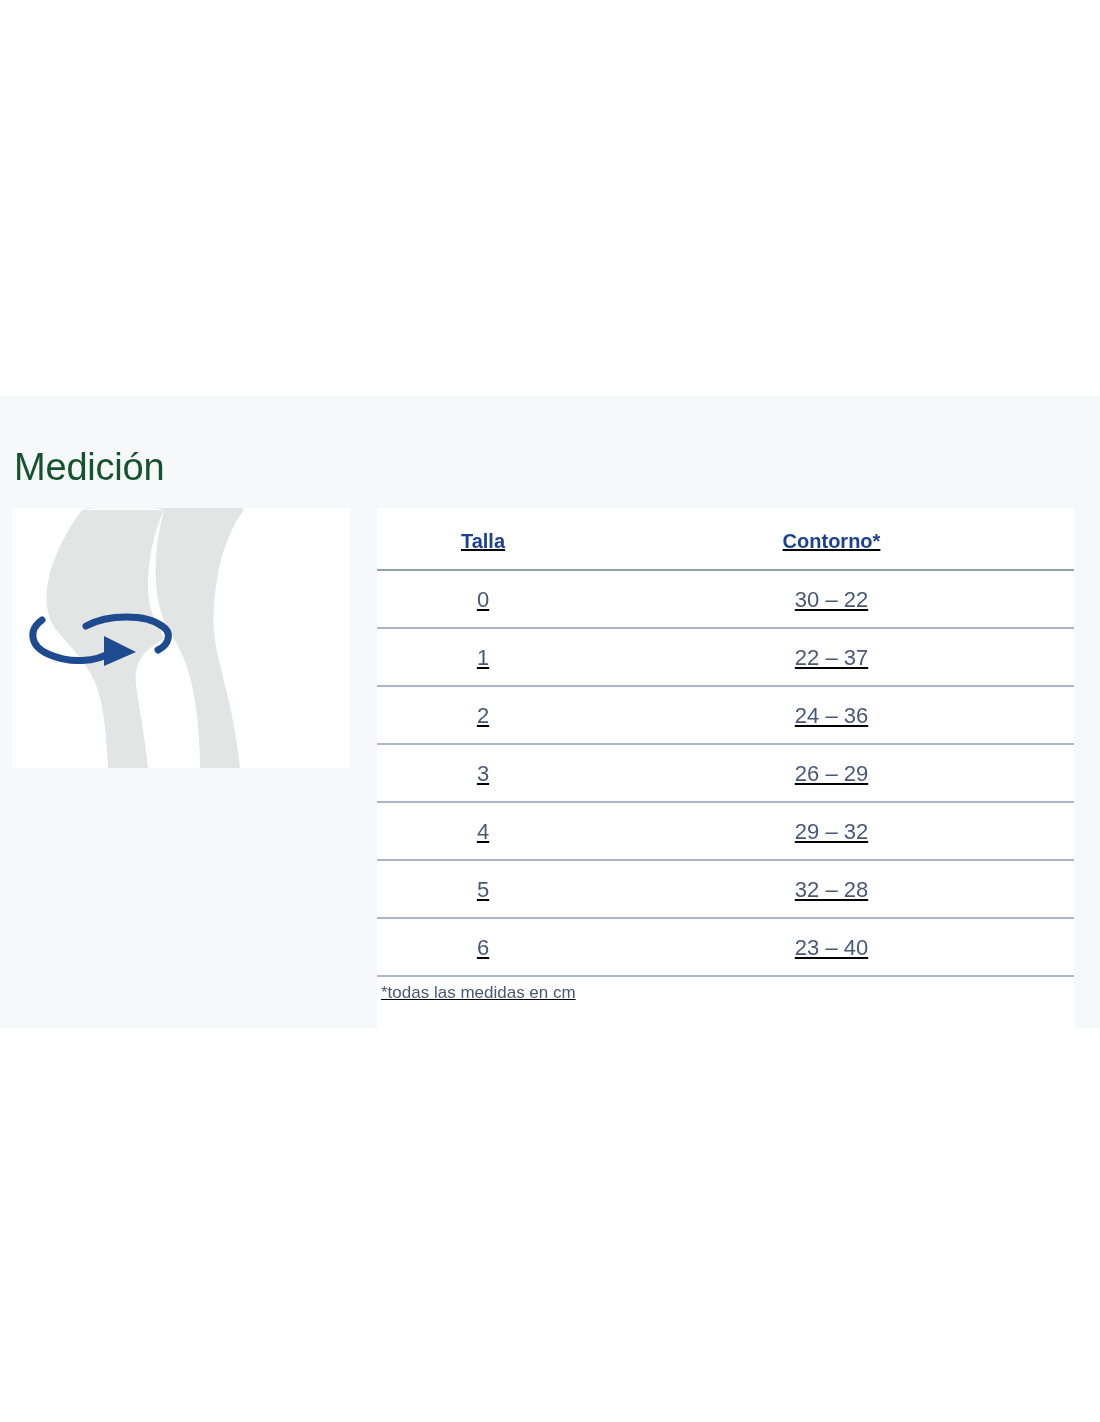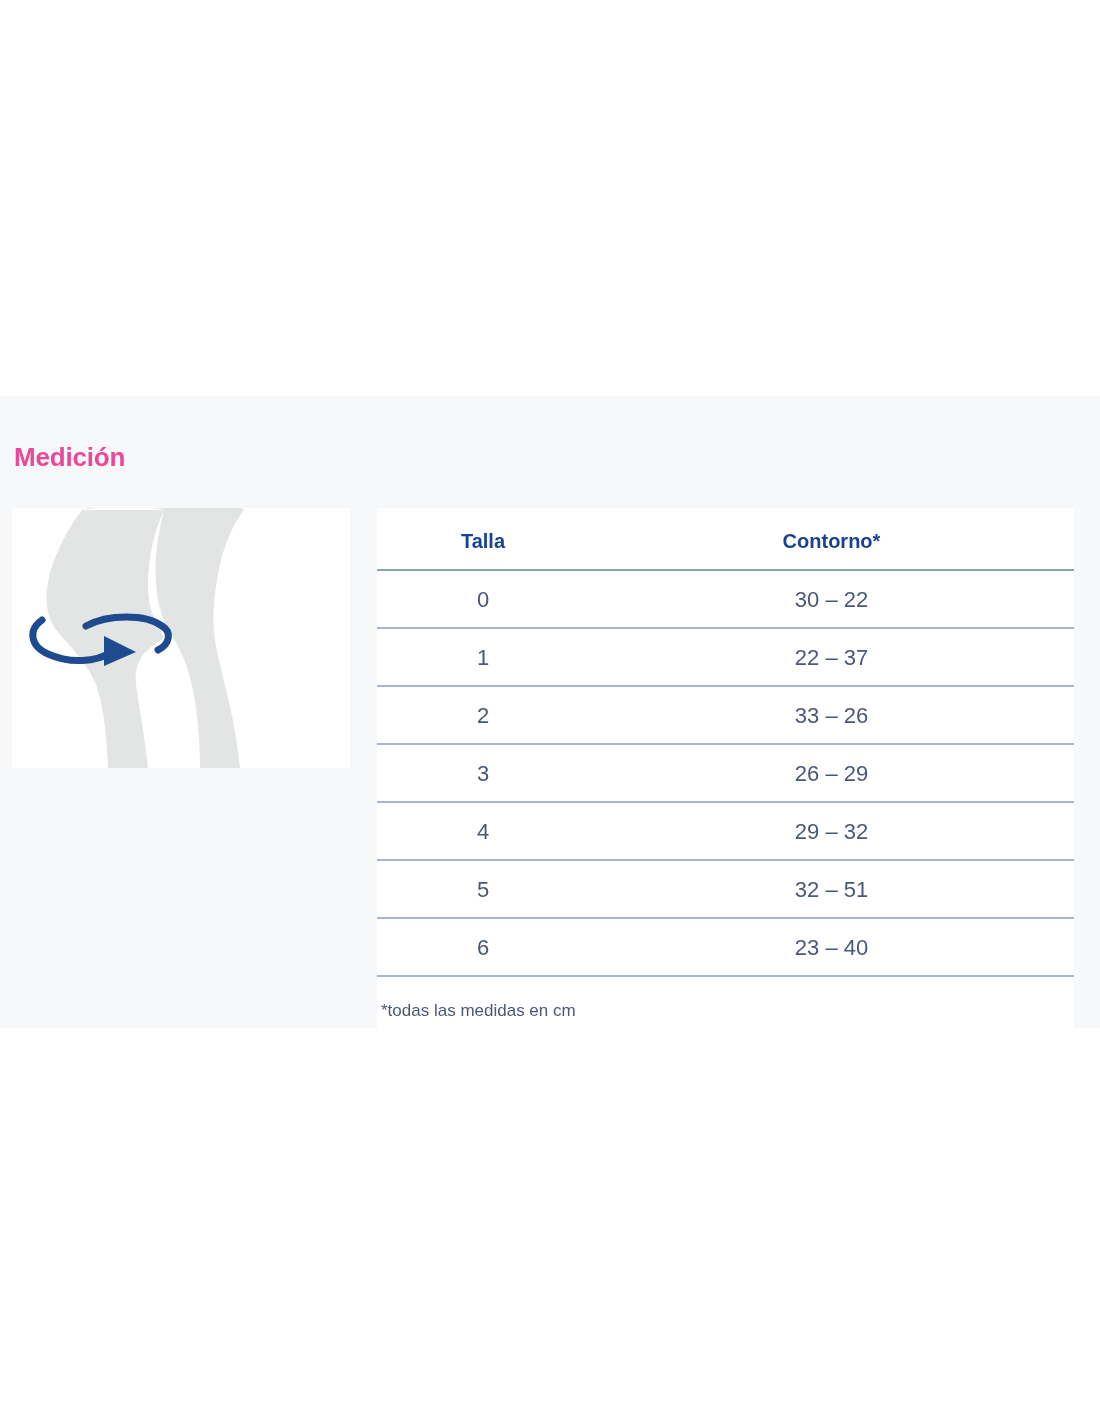--- a/index.html
+++ b/index.html
@@ -23,23 +23,23 @@
     width: 1100px;
     height: 632px;
     background: #f7f8f9;
   }
 
   
   .section-title {
     position: absolute;
     left: 14px;
     top: 412px;
-    font-size: 26px;
-    font-weight: bold;
-    color: #ec4899;
+    font-size: 38px;
+    font-weight: normal;
+    color: #14532d;
     letter-spacing: -0.2px;
     line-height: 46px;
     white-space: nowrap;
   }
 
   
   .figure-panel {
     position: absolute;
     left: 12px;
     top: 508px;
@@ -53,20 +53,21 @@
   }
 
   
   .table-panel {
     position: absolute;
     left: 377px;
     top: 508px;
     width: 697px;
     height: 520px;
     background: #ffffff;
+    text-decoration: underline;
   }
   .size-table {
     width: 697px;
     border-collapse: collapse;
     table-layout: fixed;
   }
   .size-table th {
     font-size: 20px;
     font-weight: bold;
     color: #1b4193;
@@ -81,21 +82,21 @@
     text-align: center;
     padding: 16px 0 14px 0;
     border-bottom: 2px solid #aab4cc;
   }
   .col-size   { width: 212px; }
   .col-girth  { width: 485px; }
 
   .table-note {
     font-size: 17px;
     color: #4a5878;
-    padding: 24px 0 0 4px;
+    padding: 6px 0 0 4px;
     white-space: nowrap;
   }
 </style>
 </head>
 <body>
 
 <div class="content-band"></div>
 
 <h2 class="section-title">Medición</h2>
 
@@ -153,33 +154,33 @@
       <tr>
         <td>0</td>
         <td>30 – 22</td>
       </tr>
       <tr>
         <td>1</td>
         <td>22 – 37</td>
       </tr>
       <tr>
         <td>2</td>
-        <td>33 – 26</td>
+        <td>24 – 36</td>
       </tr>
       <tr>
         <td>3</td>
         <td>26 – 29</td>
       </tr>
       <tr>
         <td>4</td>
         <td>29 – 32</td>
       </tr>
       <tr>
         <td>5</td>
-        <td>32 – 51</td>
+        <td>32 – 28</td>
       </tr>
       <tr>
         <td>6</td>
         <td>23 – 40</td>
       </tr>
     </tbody>
   </table>
   <div class="table-note">*todas las medidas en cm</div>
 </div>
 

